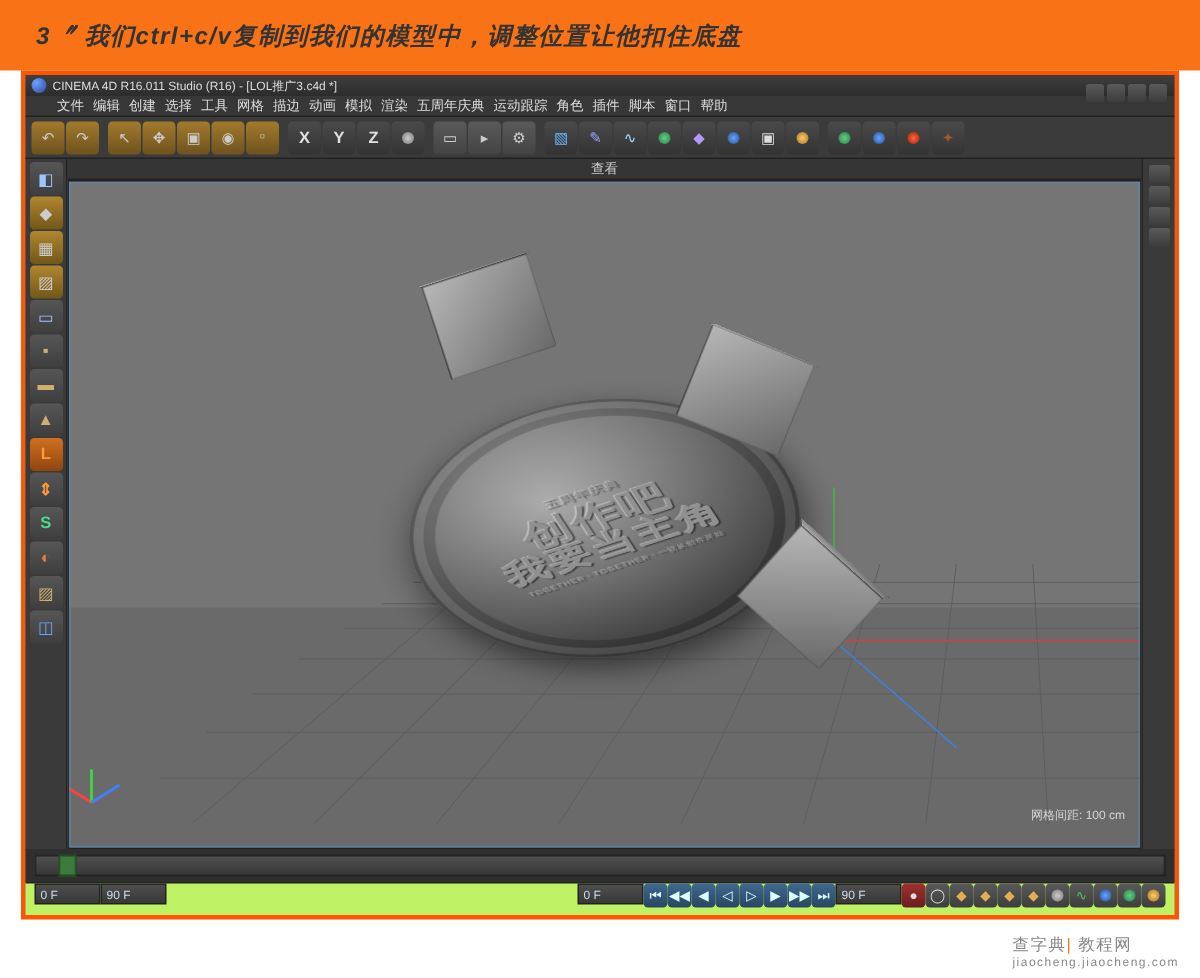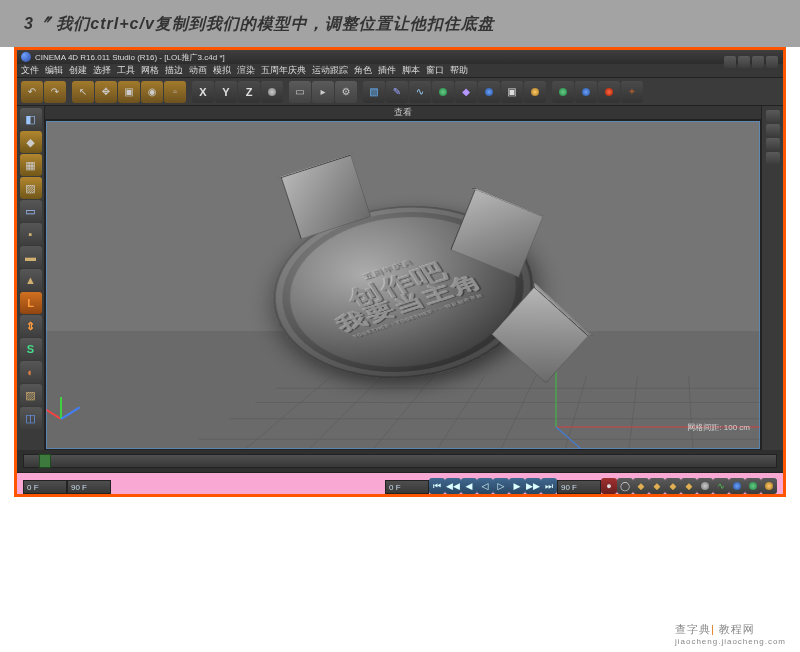--- a/index.html
+++ b/index.html
@@ -10,31 +10,31 @@
       font-family: "Microsoft YaHei", sans-serif;
       overflow: hidden;
     }
     .page-label {
       padding: 14px 24px 12px;
       font-style: italic;
       font-weight: bold;
       font-size: 16px;
       color: #333;
       letter-spacing: 1px;
-      background: #a3a3a3;
+      background: #f97316;
     }
     .screenshot-wrap {
       margin: 0 14px 10px;
       border: 3px solid #ff5500;
     }
     .c4d-window {
       background: #383838;
       color: #ccc;
       font-size: 9px;
-      height: 444px;
+      height: 560px;
       display: flex;
       flex-direction: column;
     }
     .titlebar {
       background: linear-gradient(#3f3f3f, #2c2c2c);
       height: 14px;
       display: flex;
       align-items: center;
       padding: 0 4px;
       font-size: 8px;
@@ -44,21 +44,21 @@
       width: 10px; height: 10px;
       background: radial-gradient(circle at 30% 30%, #6ea0ff, #2c4aa0);
       border-radius: 50%;
       margin-right: 4px;
     }
     .menubar {
       background: #373737;
       height: 14px;
       display: flex;
       align-items: center;
-      padding: 0 4px;
+      padding: 0 21px;
       gap: 6px;
       font-size: 9px;
       color: #ddd;
       border-bottom: 1px solid #222;
     }
     .menubar span { cursor: default; }
     .toolbar {
       background: #3b3b3b;
       height: 28px;
       display: flex;
@@ -246,23 +246,23 @@
       margin: 0 6px;
       border: 1px solid #222;
       position: relative;
     }
     .tl-marker {
       position: absolute; left: 2%; top: -1px; bottom: -1px; width: 12px;
       background: #3d7a3d; border: 1px solid #1e4a1e;
     }
     .bottombar {
       height: 22px;
-      background: #f9a8d4;
-      display: flex;
-      align-items: flex-end;
+      background: #bef264;
+      display: flex;
+      align-items: flex-start;
       padding: 0 6px;
       gap: 0;
       border-top: 1px solid #222;
     }
     .num-field {
       width: 44px; height: 14px;
       background: linear-gradient(#4e4e4e,#383838);
       border: 1px solid #222;
       color: #cde; font-size: 8px;
       display:flex; align-items:center; padding:0 3px;

